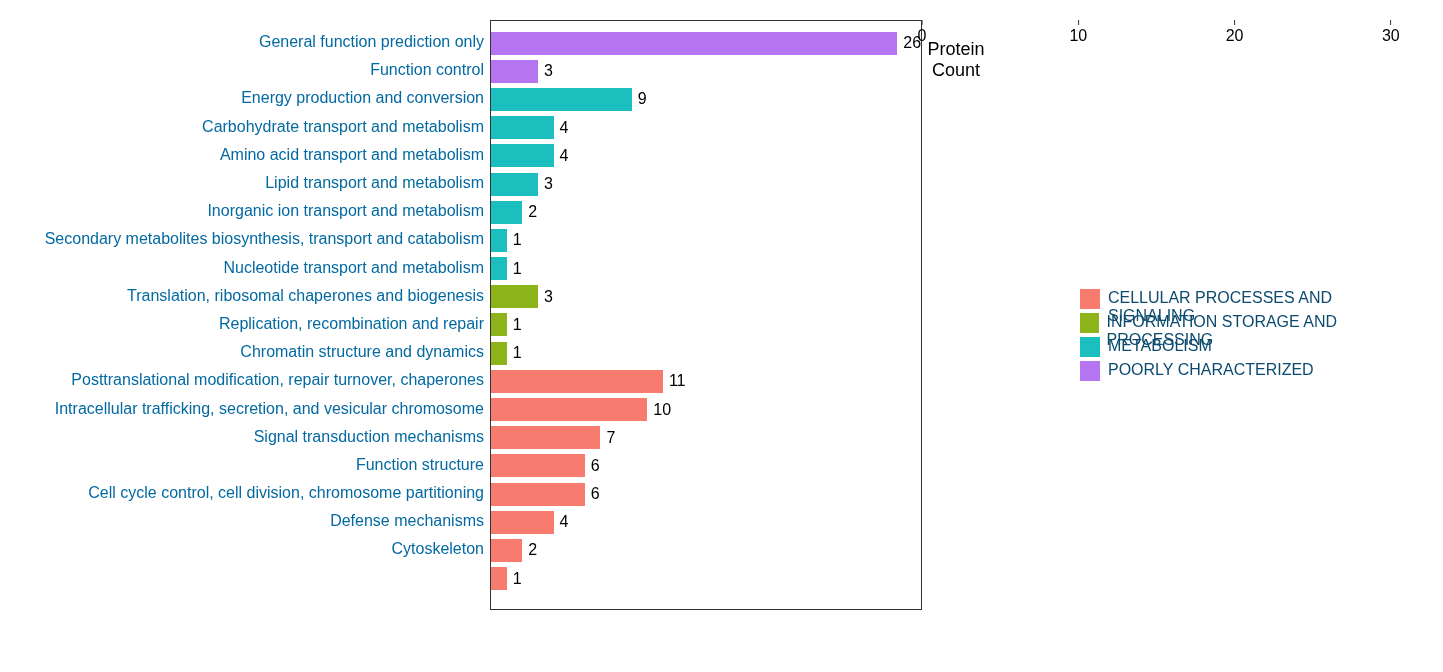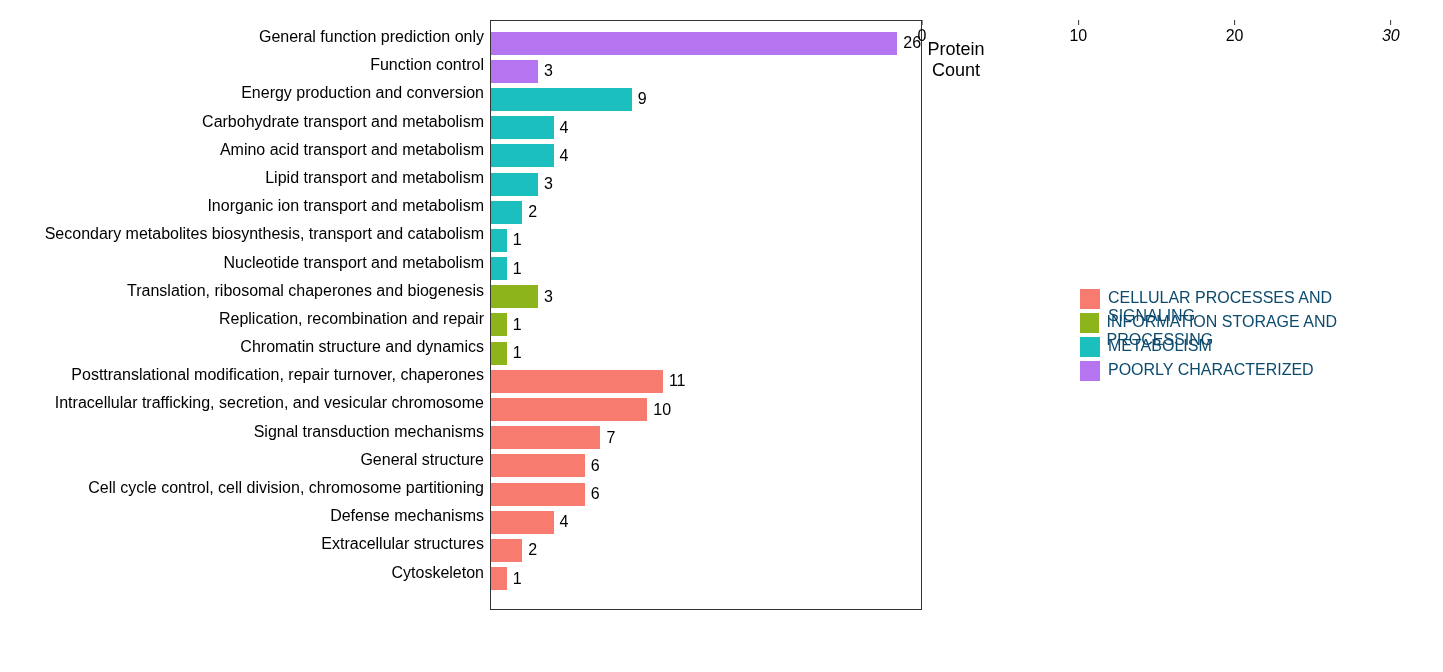--- a/index.html
+++ b/index.html
@@ -25,24 +25,25 @@
     display: flex;
     flex-direction: column;
     justify-content: flex-start;
     padding-top: 8px;
     width: 470px;
     height: 590px;
   }
   .y-label-row {
     height: 28.2px;
     display: flex;
+    align-items: center;
     justify-content: flex-end;
     padding-right: 6px;
     font-size: 16px;
-    color: #000000;
+    color: #0369a1;
   }
   .plot-box {
     width: 500px;
     height: 100%;
     display: flex;
     flex-direction: row;
   }
   .plot-panel {
     position: relative;
     width: 500px;
@@ -165,30 +166,27 @@
         <div class="y-label-row">
           <span>Posttranslational modification, repair turnover, chaperones</span>
         </div>
         <div class="y-label-row">
           <span>Intracellular trafficking, secretion, and vesicular chromosome</span>
         </div>
         <div class="y-label-row">
           <span>Signal transduction mechanisms</span>
         </div>
         <div class="y-label-row">
-          <span>General structure</span>
+          <span>Function structure</span>
         </div>
         <div class="y-label-row">
           <span>Cell cycle control, cell division, chromosome partitioning</span>
         </div>
         <div class="y-label-row">
           <span>Defense mechanisms</span>
-        </div>
-        <div class="y-label-row">
-          <span>Extracellular structures</span>
         </div>
         <div class="y-label-row">
           <span>Cytoskeleton</span>
         </div>
       </div>
     <div class="plot-box">
       <div class="plot-panel">
         <div class="bars" id="bars">
             <div class="bar-row">
               <div class="bar" style="width: 406.25px; background: rgb(182, 117, 240);"></div>
@@ -279,21 +277,21 @@
               <div class="tval">0</div>
             </div>
             <div class="x-tick" style="left: 156.25px;">
               <div class="tline"></div>
               <div class="tval">10</div>
             </div>
             <div class="x-tick" style="left: 312.5px;">
               <div class="tline"></div>
               <div class="tval">20</div>
             </div>
-            <div class="x-tick" style="left: 468.75px; font-style: italic;">
+            <div class="x-tick" style="left: 468.75px;">
               <div class="tline"></div>
               <div class="tval">30</div>
             </div>
           </div>
         <div class="x-title">Protein Count</div>
       </div>
     </div>
   </div>
   <div class="legend" id="legend">
       <div class="legend-item">

